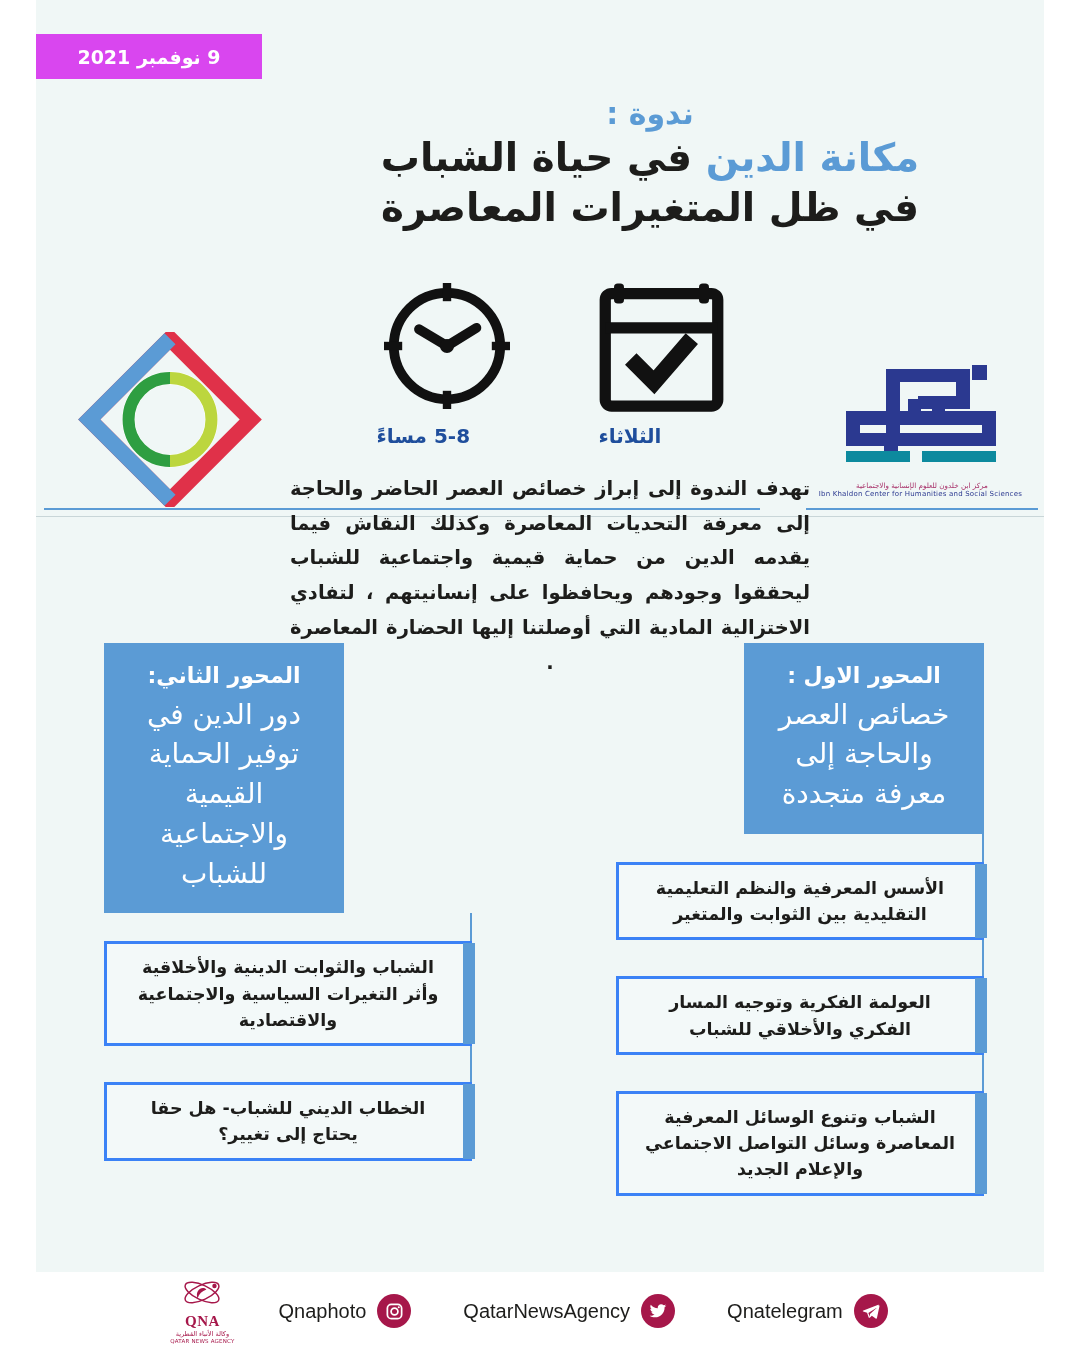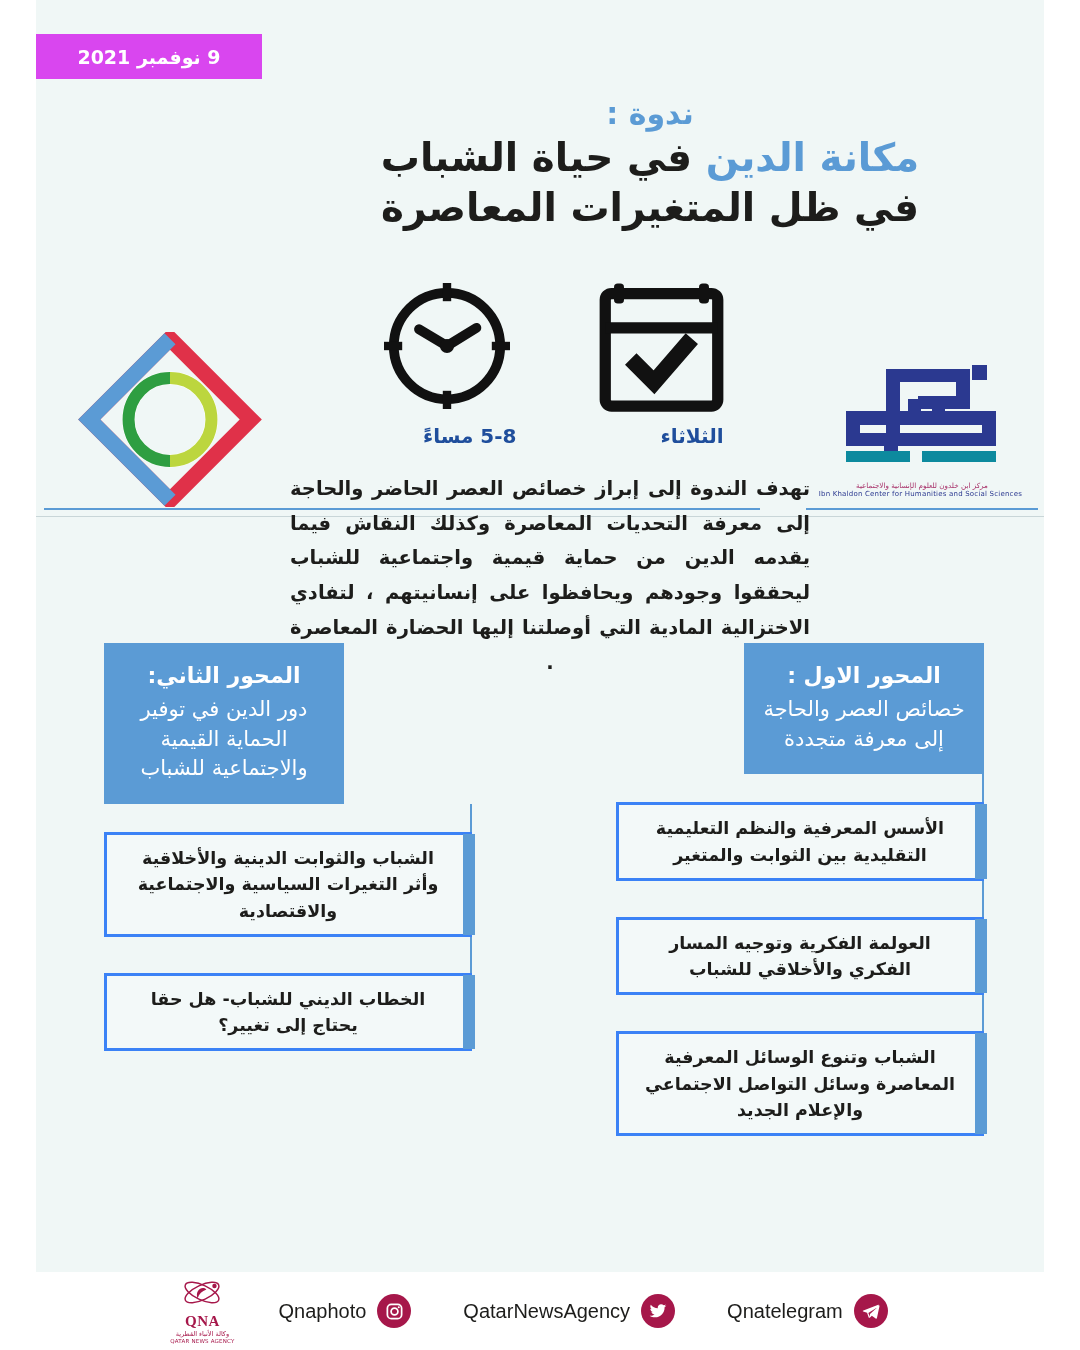--- a/index.html
+++ b/index.html
@@ -52,21 +52,21 @@
     line-height:1.28;
   }
 
   
   .icons-row{
     position:absolute; left:360px; top:276px;
     width:380px; height:180px;
     display:flex; flex-direction:row-reverse;
     justify-content:center; gap:82px;
   }
-  .icon-item{ display:flex; flex-direction:column; align-items:flex-start; }
+  .icon-item{ display:flex; flex-direction:column; align-items:flex-end; }
   .icon-cap{
     margin-top:8px; color:#1f4e9c;
     font-size:20px; font-weight:bold; direction:rtl;
   }
 
   
   .logo-left{ position:absolute; left:75px; top:332px; width:190px; height:175px; }
   .logo-right{ position:absolute; left:822px; top:355px; width:200px; height:152px; }
   .ik-ar{ font-size:7.2px; color:#a8326a; letter-spacing:.3px; text-align:center;
           direction:rtl; margin-top:2px; white-space:nowrap;}
@@ -104,21 +104,21 @@
     background:#5b9bd5; color:#ffffff;
     padding:18px 14px 20px;
     text-align:center; direction:rtl;
     width:240px;
     box-sizing:border-box;
     position:relative; z-index:2;
   }
   .col-right .axis-head{ margin-right:0; margin-left:auto; }
   .col-left  .axis-head{ margin-left:0;  margin-right:auto; }
   .axis-head .ah-title{ font-size:22px; font-weight:bold; line-height:1.35; margin-bottom:4px;}
-  .axis-head .ah-sub{ font-size:21px; font-weight:500; line-height:1.42; }
+  .axis-head .ah-sub{ font-size:28px; font-weight:500; line-height:1.42; }
 
   .items{ position:relative; margin-top:28px; }
   
   .rail{
     position:absolute; top:-28px; bottom:12px; width:2px;
     background:#5b9bd5;
   }
   .col-right .rail{ right:0px; }
   .col-left  .rail{ right:0px; }
 

